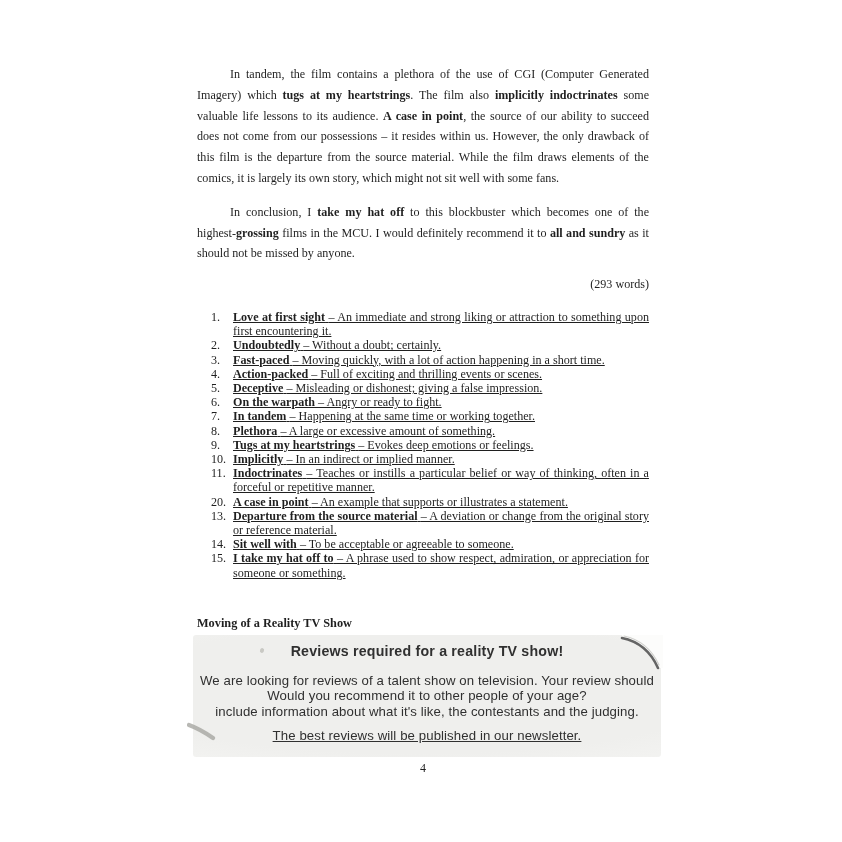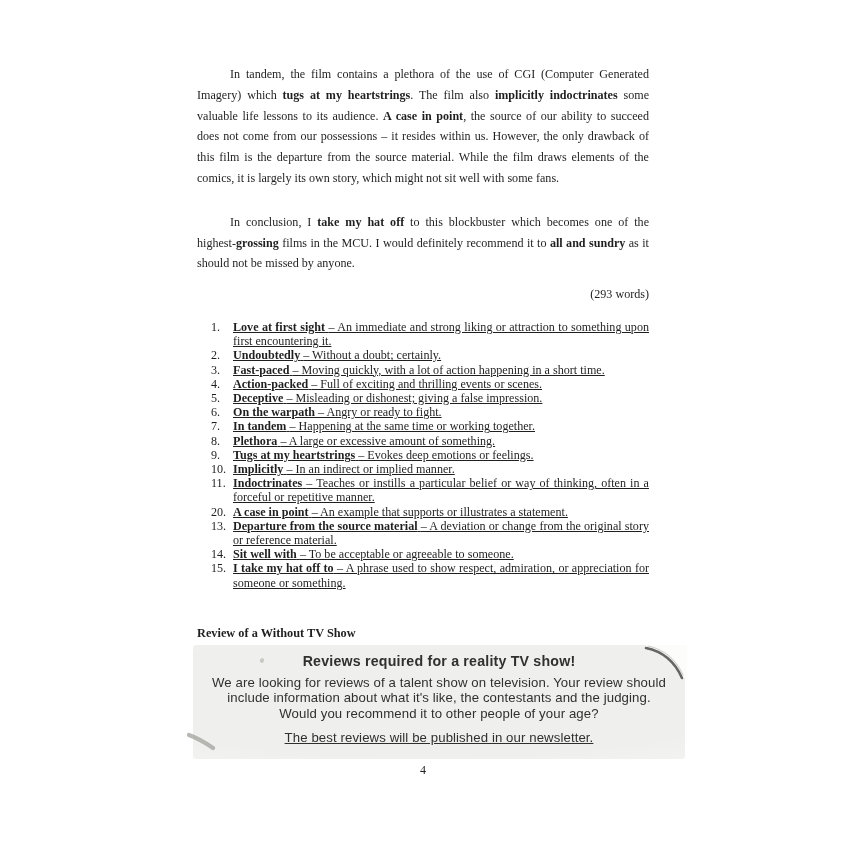--- a/index.html
+++ b/index.html
@@ -5,37 +5,37 @@
   :root{
     --body_text:#1f1f1f; --clip_paper:#efefed; --clip_ink:#303030;
     --curl:#4b4b4b; --smudge:#a6a6a1;
   }
   html,body{margin:0;padding:0;background:#ffffff;}
   .page{position:relative;width:842px;height:842px;background:#ffffff;overflow:hidden;
         font-family:"Liberation Serif", serif;color:var(--body_text,#1f1f1f);}
   .content{position:absolute;left:197px;top:0;width:452px;}
   .para{margin:0;text-align:justify;font-size:12.1px;line-height:20.8px;text-indent:33px;}
   .para1{margin-top:64px;}
-  .para2{margin-top:23px;}
+  .para2{margin-top:13px;}
   .b{font-weight:bold;}
   .word-count{margin-top:10px;text-align:right;font-size:12.1px;line-height:20.8px;}
   .vocab-heading{margin-top:13px;font-weight:bold;font-size:12.3px;line-height:18px;}
   .vocab-list{margin-top:15px;padding-left:14px;font-size:12.1px;line-height:14.2px;}
   .vocab-item{display:flex;}
   .num{flex:0 0 22px;}
   .entry{flex:1;text-align:justify;text-decoration:underline;}
   .section-heading{margin-top:34px;font-weight:bold;font-size:12.3px;line-height:18px;}
 
   .clipping{position:relative;margin-left:-4px;margin-top:3px;width:460px;
-    padding:8px 16px 13px;border-radius:3px;
+    padding:8px 4px 13px;border-radius:3px;
     background:radial-gradient(ellipse 120% 95% at 48% 45%,
       var(--clip_paper,#efefed) 55%, #f3f3f1 75%, #fafaf8 94%, #ffffff 100%);
     font-family:"Liberation Sans", sans-serif;color:var(--clip_ink,#303030);}
   .clip-title{text-align:center;font-weight:bold;font-size:14.2px;line-height:16px;letter-spacing:.2px;}
-  .clip-body{margin-top:6px;}
+  .clip-body{margin-top:14px;}
   .clip-line{text-align:center;font-size:13.2px;line-height:15.5px;letter-spacing:.1px;white-space:nowrap;}
   .clip-footer{margin-top:9px;text-align:center;font-size:13.2px;line-height:15.5px;letter-spacing:.1px;text-decoration:underline;}
   .curl{position:absolute;top:0;right:-2px;width:62px;height:46px;pointer-events:none;}
   .scratch{position:absolute;left:-6px;top:86px;width:34px;height:22px;pointer-events:none;}
   .smudge{position:absolute;left:67px;top:13px;width:4px;height:5px;border-radius:50%;
           background:#c9c9c4;transform:rotate(20deg);}
   .page-number{margin-top:3px;text-align:center;font-size:12px;line-height:16px;}
 </style>
 </head>
 <body>
@@ -121,42 +121,42 @@
           <span class="num">14.</span>
           <span class="entry"><b class="term">Sit well with</b> <span class="def">– To be acceptable or agreeable to someone.</span></span>
         </div>
 
         <div class="vocab-item">
           <span class="num">15.</span>
           <span class="entry"><b class="term">I take my hat off to</b> <span class="def">– A phrase used to show respect, admiration, or appreciation for someone or something.</span></span>
         </div>
       </div>
 
-    <div class="section-heading">Review of a Without TV Show</div>
+    <div class="section-heading">Moving of a Reality TV Show</div>
 
     <div class="clipping">
       <svg class="curl" viewBox="0 0 62 46">
         <path d="M21,3 Q46,8 57,33 L62,33 L62,0 L21,0 Z" fill="#fcfcfb"></path>
         <path d="M21,3 Q46,8 57,33" fill="none" stroke="var(--curl,#4b4b4b)" stroke-width="2.6" stroke-linecap="round" opacity="0.85"></path>
         <path d="M23,1 Q47,6 58,30" fill="none" stroke="#bdbdb9" stroke-width="1.2" stroke-linecap="round" opacity="0.7"></path>
       </svg>
       <div class="smudge"></div>
       <svg class="scratch" viewBox="0 0 34 22">
         <path d="M2,4 Q13,8 26,17" fill="none" stroke="var(--smudge,#a6a6a1)" stroke-width="4.2" stroke-linecap="round" opacity="0.8"></path>
       </svg>
 
       <div class="clip-title">Reviews required for a reality TV show!</div>
 
       <div class="clip-body">
 
           <div class="clip-line">We are looking for reviews of a talent show on television. Your review should</div>
 
+          <div class="clip-line">Would you recommend it to other people of your age?</div>
+
           <div class="clip-line">include information about what it's like, the contestants and the judging.</div>
-
-          <div class="clip-line">Would you recommend it to other people of your age?</div>
         </div>
 
       <div class="clip-footer">The best reviews will be published in our newsletter.</div>
     </div>
 
     <div class="page-number">4</div>
 
   </div>
 </div>
 

